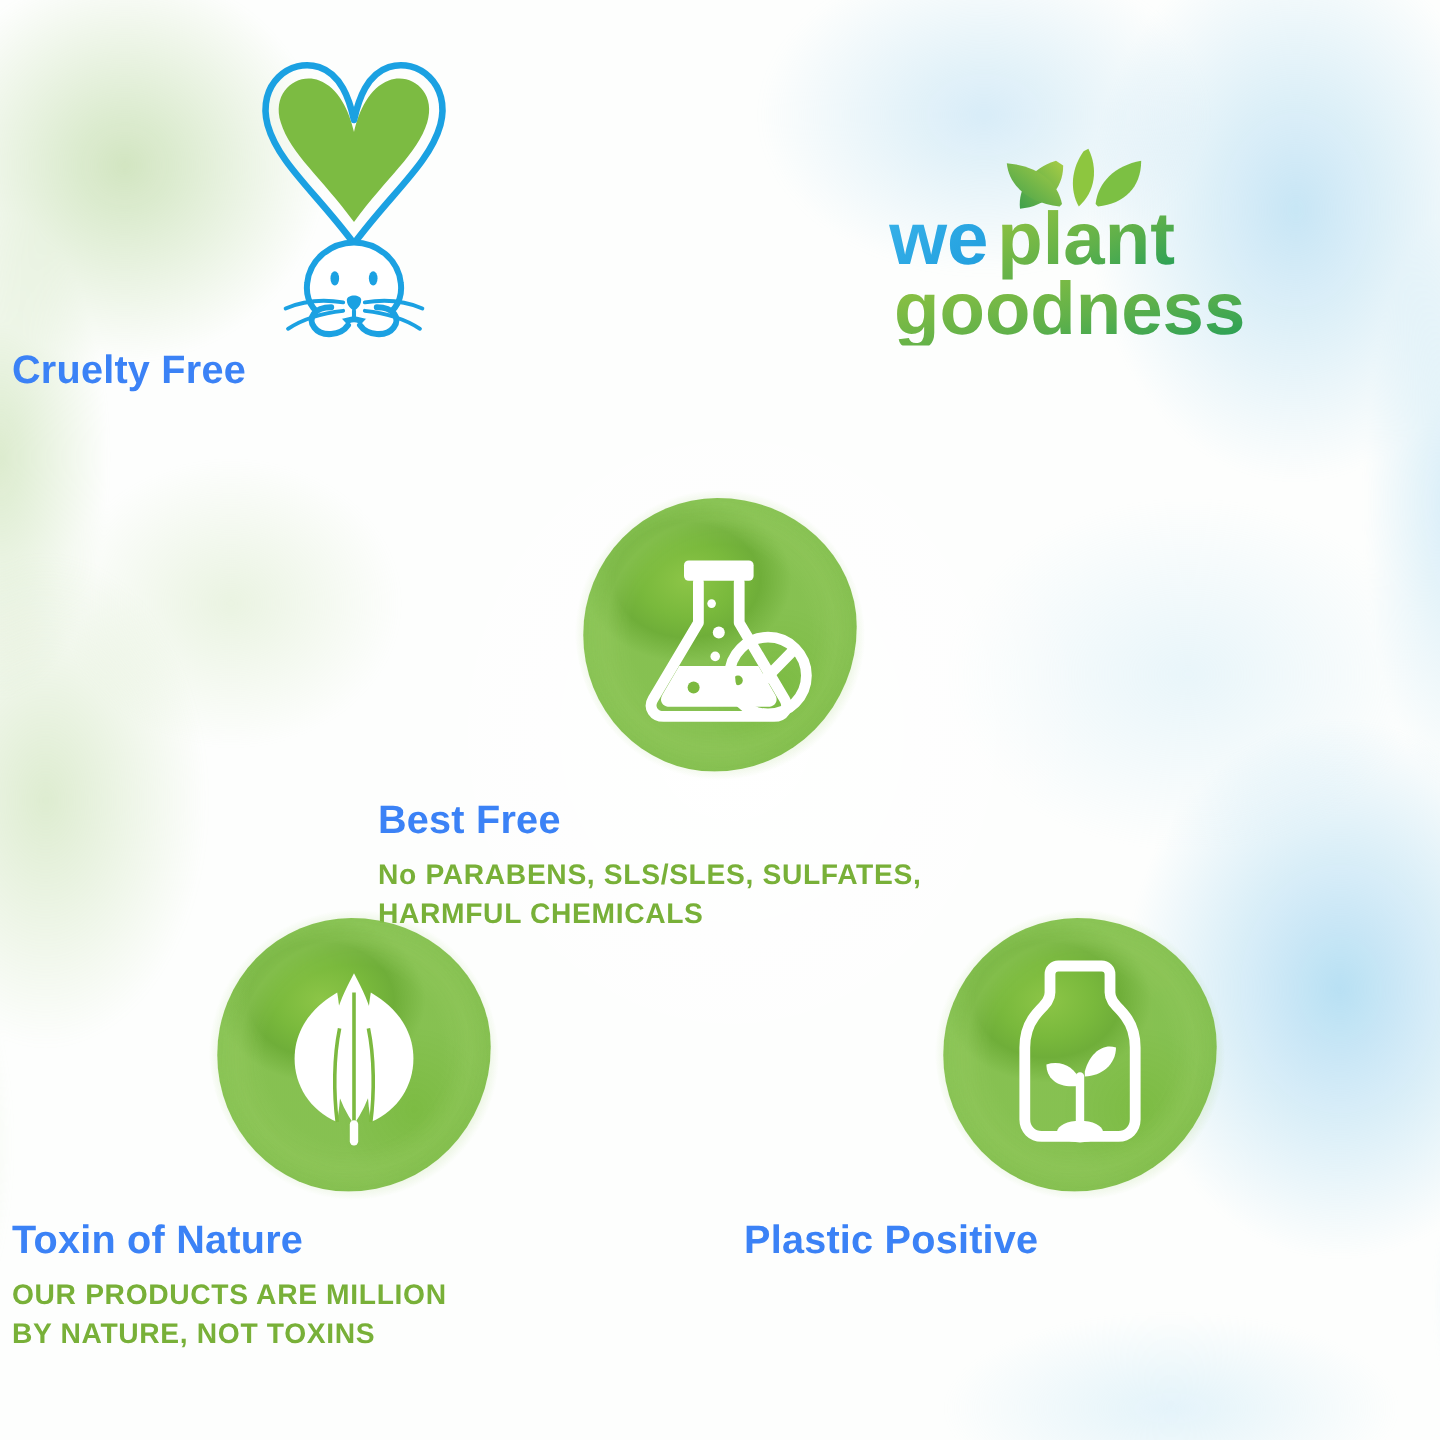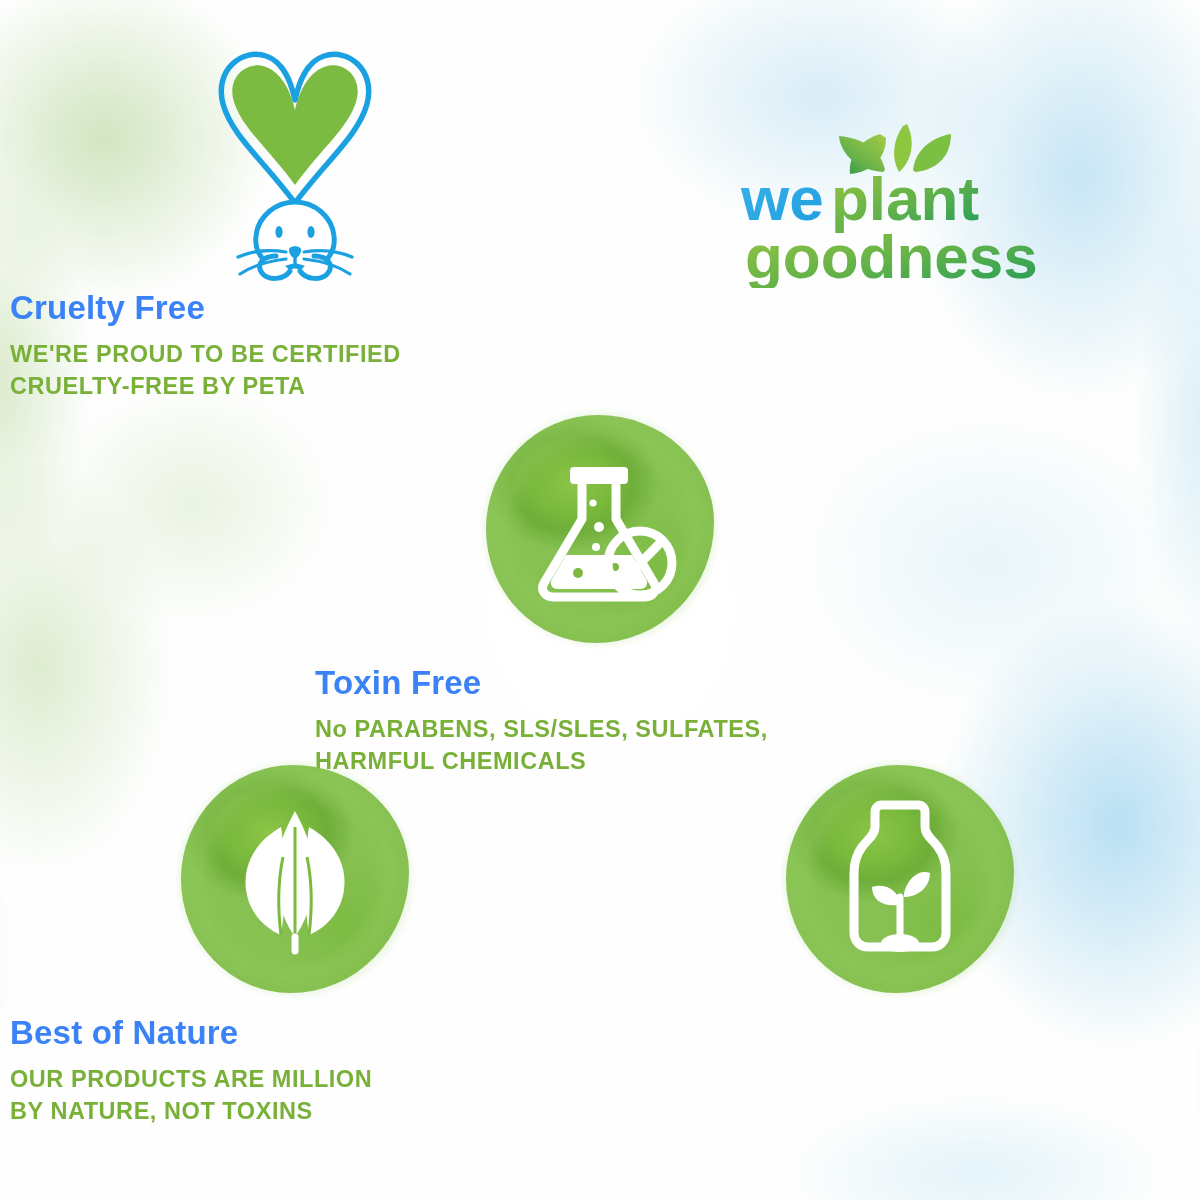--- a/index.html
+++ b/index.html
@@ -149,22 +149,20 @@
         <path d="M105 219 L105 226" stroke="#1ba1e2" stroke-width="3.4" stroke-linecap="round"></path>
 
         <path d="M96 212 C 78 209 62 211 48 217" stroke="#1ba1e2" stroke-width="3.2" fill="none" stroke-linecap="round"></path>
         <path d="M96 219 C 78 221 62 226 50 234" stroke="#1ba1e2" stroke-width="3.2" fill="none" stroke-linecap="round"></path>
 
         <path d="M114 212 C 132 209 148 211 162 217" stroke="#1ba1e2" stroke-width="3.2" fill="none" stroke-linecap="round"></path>
         <path d="M114 219 C 132 221 148 226 160 234" stroke="#1ba1e2" stroke-width="3.2" fill="none" stroke-linecap="round"></path>
       </svg>
     </div>
     <h2 class="title">Cruelty Free</h2>
-    <p class="desc">WE'RE PROUD TO BE CERTIFIED
-CRUELTY-FREE BY PETA</p>
   </div>
 
   <div class="block" id="b-plant">
     <div style="height:168px;position:relative;">
       <svg class="logo-svg" width="350" height="168" viewBox="0 0 350 168">
         <defs>
           <linearGradient id="gGreen" x1="0" y1="0" x2="1" y2="1">
             <stop offset="0%" stop-color="#9ac63f"></stop>
             <stop offset="55%" stop-color="#61b14a"></stop>
             <stop offset="100%" stop-color="#1f9d5a"></stop>
@@ -209,21 +207,21 @@
           <circle cx="113" cy="112" r="5" fill="#ffffff"></circle>
           <circle cx="110" cy="132" r="4" fill="#ffffff"></circle>
           <circle cx="92" cy="158" r="5" fill="#7cb93f"></circle>
           <circle cx="129" cy="152" r="4" fill="#7cb93f"></circle>
 
           <circle cx="154" cy="148" r="32" fill="none" stroke="#ffffff" stroke-width="9"></circle>
           <line x1="133" y1="170" x2="176" y2="126" stroke="#ffffff" stroke-width="9" stroke-linecap="round"></line>
         </svg>
       </div>
     </div>
-    <h2 class="title">Toxin Free</h2>
+    <h2 class="title">Best Free</h2>
     <p class="desc">No PARABENS, SLS/SLES, SULFATES,
 HARMFUL CHEMICALS</p>
   </div>
 
   <div class="block" id="b-nature">
     <div class="badge-wrap">
       <div class="badge">
         <div class="blob"></div>
         <svg viewBox="0 0 228 228">
 
@@ -234,21 +232,21 @@
           <path d="M114 172 C 96 146 90 112 98 84 C 103 66 110 54 114 46 C 118 54 125 66 130 84 C 138 112 132 146 114 172 Z" fill="#ffffff"></path>
 
           <path d="M114 172 L114 62" stroke="#7cb93f" stroke-width="3" fill="none"></path>
           <path d="M100 170 C 97 146 97 116 102 92" stroke="#7cb93f" stroke-width="3" fill="none"></path>
           <path d="M128 170 C 131 146 131 116 126 92" stroke="#7cb93f" stroke-width="3" fill="none"></path>
 
           <path d="M114 172 L114 186" stroke="#ffffff" stroke-width="7" stroke-linecap="round"></path>
         </svg>
       </div>
     </div>
-    <h2 class="title">Best of Nature</h2>
+    <h2 class="title">Toxin of Nature</h2>
     <p class="desc">OUR PRODUCTS ARE MILLION
 BY NATURE, NOT TOXINS</p>
   </div>
 
   <div class="block" id="b-plastic">
     <div class="badge-wrap">
       <div class="badge">
         <div class="blob"></div>
         <svg viewBox="0 0 228 228">
 
@@ -260,15 +258,16 @@
           <path d="M112 140 C 96 142 86 134 86 122 C 98 118 110 124 114 136 Z" fill="#ffffff"></path>
 
           <path d="M118 128 C 122 112 134 104 144 108 C 144 122 132 132 118 132 Z" fill="#ffffff"></path>
 
           <path d="M114 174 C 114 158 114 144 114 132" stroke="#ffffff" stroke-width="7" fill="none" stroke-linecap="round"></path>
 
           <ellipse cx="114" cy="178" rx="19" ry="9" fill="#ffffff"></ellipse>
         </svg>
       </div>
     </div>
+    <h2 class="title">Plastic Positive</h2>
   </div>
 
 </div>
 
 </body></html>

